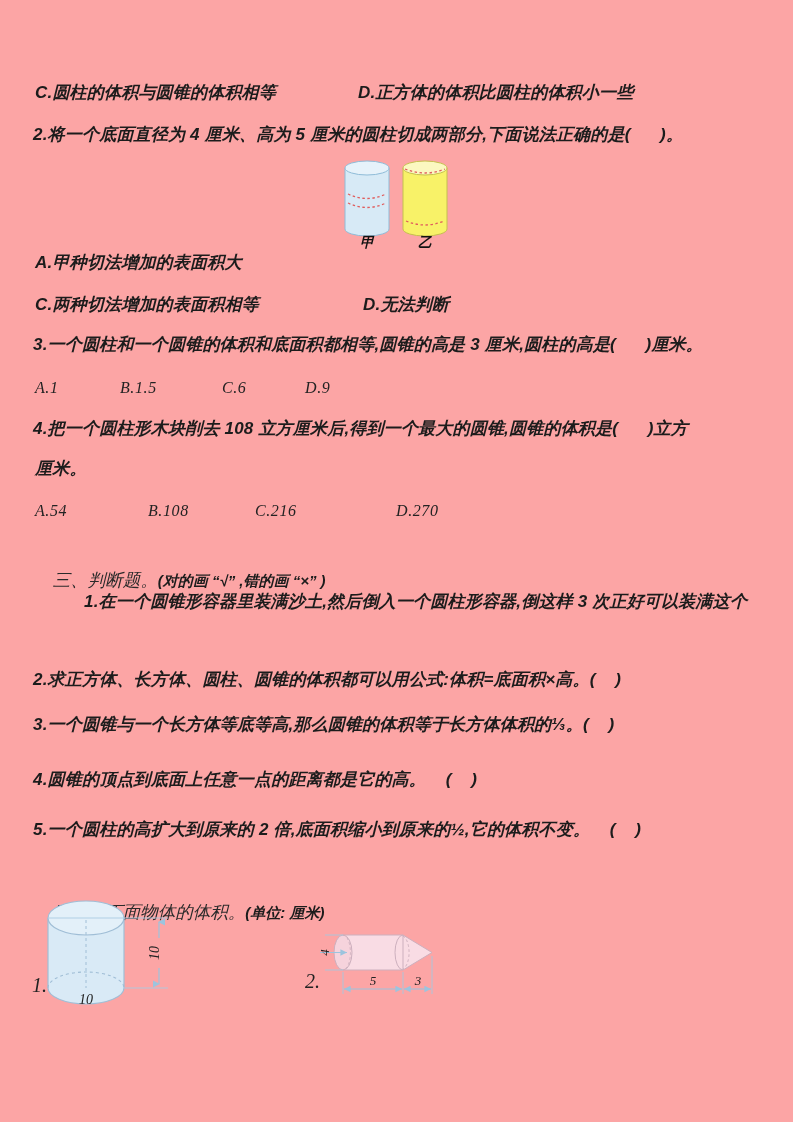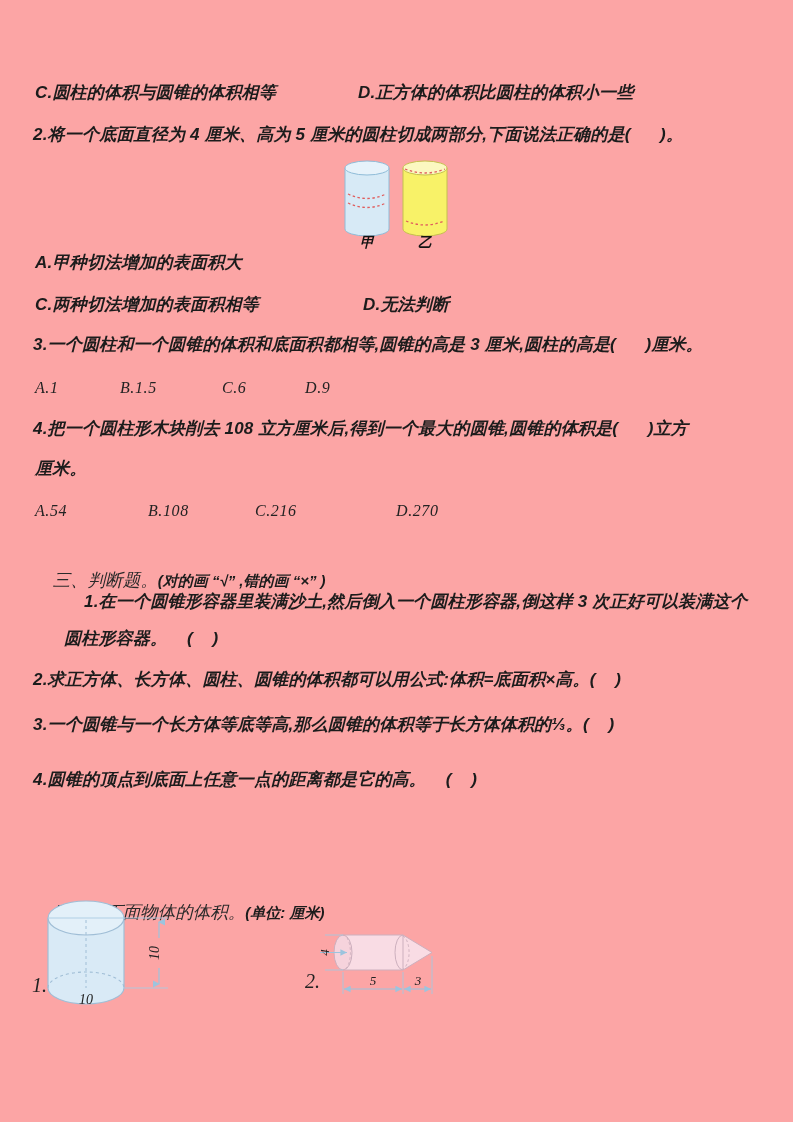--- a/index.html
+++ b/index.html
@@ -57,24 +57,24 @@
   <span class="t" style="left:35px;top:457px;">厘米。</span>
   <span class="serifline" style="left:35px;top:499px;">A.54</span>
   <span class="serifline" style="left:148px;top:499px;">B.108</span>
   <span class="serifline" style="left:255px;top:499px;">C.216</span>
   <span class="serifline" style="left:396px;top:499px;">D.270</span>
 
   <div class="title" style="left:35px;top:544px;">
     <span class="pfx">三、判断题。</span><span class="par">(对的画 “√” ,错的画 “×” )</span>
   </div>
   <span class="t" style="left:36px;top:590px;margin-left:48px;">1.在一个圆锥形容器里装满沙土,然后倒入一个圆柱形容器,倒这样 3 次正好可以装满这个</span>
-  <span class="t" style="left:64px;top:627px;">圆柱形容器。    (    )</span>
   <span class="t" style="left:33px;top:668px;">2.求正方体、长方体、圆柱、圆锥的体积都可以用公式:体积=底面积×高。(    )</span>
   <span class="t" style="left:33px;top:713px;">3.一个圆锥与一个长方体等底等高,那么圆锥的体积等于长方体体积的⅓。(    )</span>
   <span class="t" style="left:33px;top:768px;">4.圆锥的顶点到底面上任意一点的距离都是它的高。    (    )</span>
+  <span class="t" style="left:33px;top:818px;">5.一个圆柱的高扩大到原来的 2 倍,底面积缩小到原来的½,它的体积不变。    (    )</span>
 
   <div class="title" style="left:35px;top:876px;">
     <span class="pfx">四、求下面物体的体积。</span><span class="par">(单位: 厘米)</span>
   </div>
 
   <div class="fig" style="left:25px;top:896px;width:170px;height:122px;">
     <span class="fignum" style="left:7px;top:78px;">1.</span>
     <svg style="position:absolute;left:15px;top:0;" width="135" height="118" viewBox="0 0 135 118">
       <defs>
         <marker id="aU" markerWidth="7" markerHeight="7" refX="3.5" refY="1" orient="auto">

